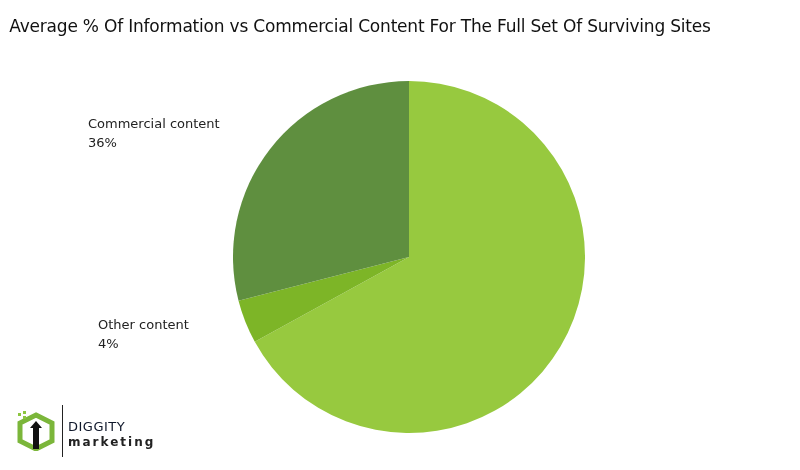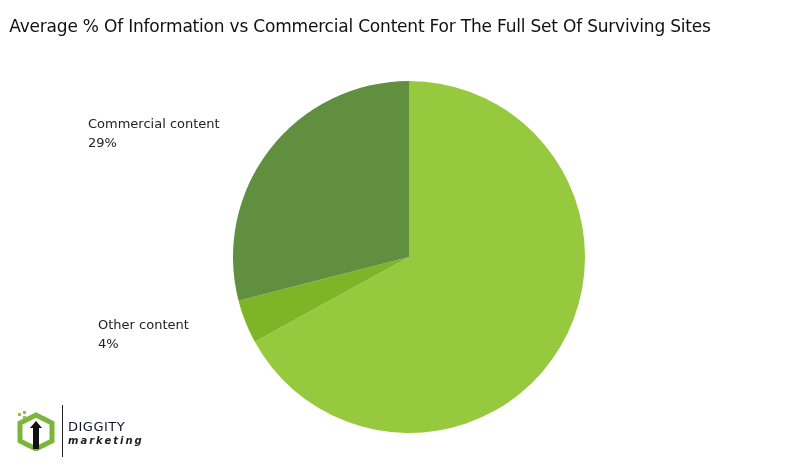--- a/index.html
+++ b/index.html
@@ -4,38 +4,38 @@
 <style>
   html, body { margin:0; padding:0; background:#ffffff; }
   body { width:800px; height:470px; position:relative; overflow:hidden; font-family:"DejaVu Sans", sans-serif; color:#222; }
   .title { position:absolute; left:0; top:16px; width:720px; text-align:center; font-size:17px; color:#111; letter-spacing:-0.2px; }
   svg.pie { position:absolute; left:0; top:0; }
   .lbl { position:absolute; text-align:left; font-size:13px; line-height:19px; color:#222; }
   .logo { position:absolute; left:14px; top:405px; width:110px; height:52px; }
   .logo .mark { position:absolute; left:2px; top:6px; }
   .logo .sep { position:absolute; left:48px; top:0; width:1px; height:52px; background:#222; }
   .logo .brand { position:absolute; left:54px; top:14px; font-size:13px; color:#0f172a; letter-spacing:0.5px; }
-  .logo .sub { position:absolute; left:54px; top:30px; font-size:10px; color:#222; letter-spacing:2px; font-weight:bold;font-style:italic; }
+  .logo .sub { position:absolute; left:54px; top:30px; font-size:12px; color:#222; letter-spacing:2px; font-weight:bold; }
 </style>
 </head>
 <body>
 
 <div class="title">Average % Of Information vs Commercial Content For The Full Set Of Surviving Sites</div>
 
 <svg class="pie" width="800" height="470" viewBox="0 0 800 470">
   <g id="slices">
       <path d="M409,257 L409,81 A176,176 0 1 1 254.77002431228001,341.7886466419019 Z" fill="#97C93F"></path>
       <path d="M409,257 L254.77002431228001,341.7886466419019 A176,176 0 0 1 238.5293636413609,300.7694201410144 Z" fill="#7DB527"></path>
       <path d="M409,257 L238.5293636413609,300.7694201410144 A176,176 0 0 1 408.99999999999994,81 Z" fill="#5F8F3F"></path>
     </g>
 </svg>
 
 <div class="lbl" style="left:88px; top:114px; width:170px;">
   <div>Commercial content</div>
-  <div>29%</div>
+  <div>36%</div>
 </div>
 
 <div class="lbl" style="left:98px; top:315px; width:140px;">
   <div>Other content</div>
   <div>4%</div>
 </div>
 
 <div class="lbl" style="left:562px; top:344px; width:166px;">
 </div>
 

